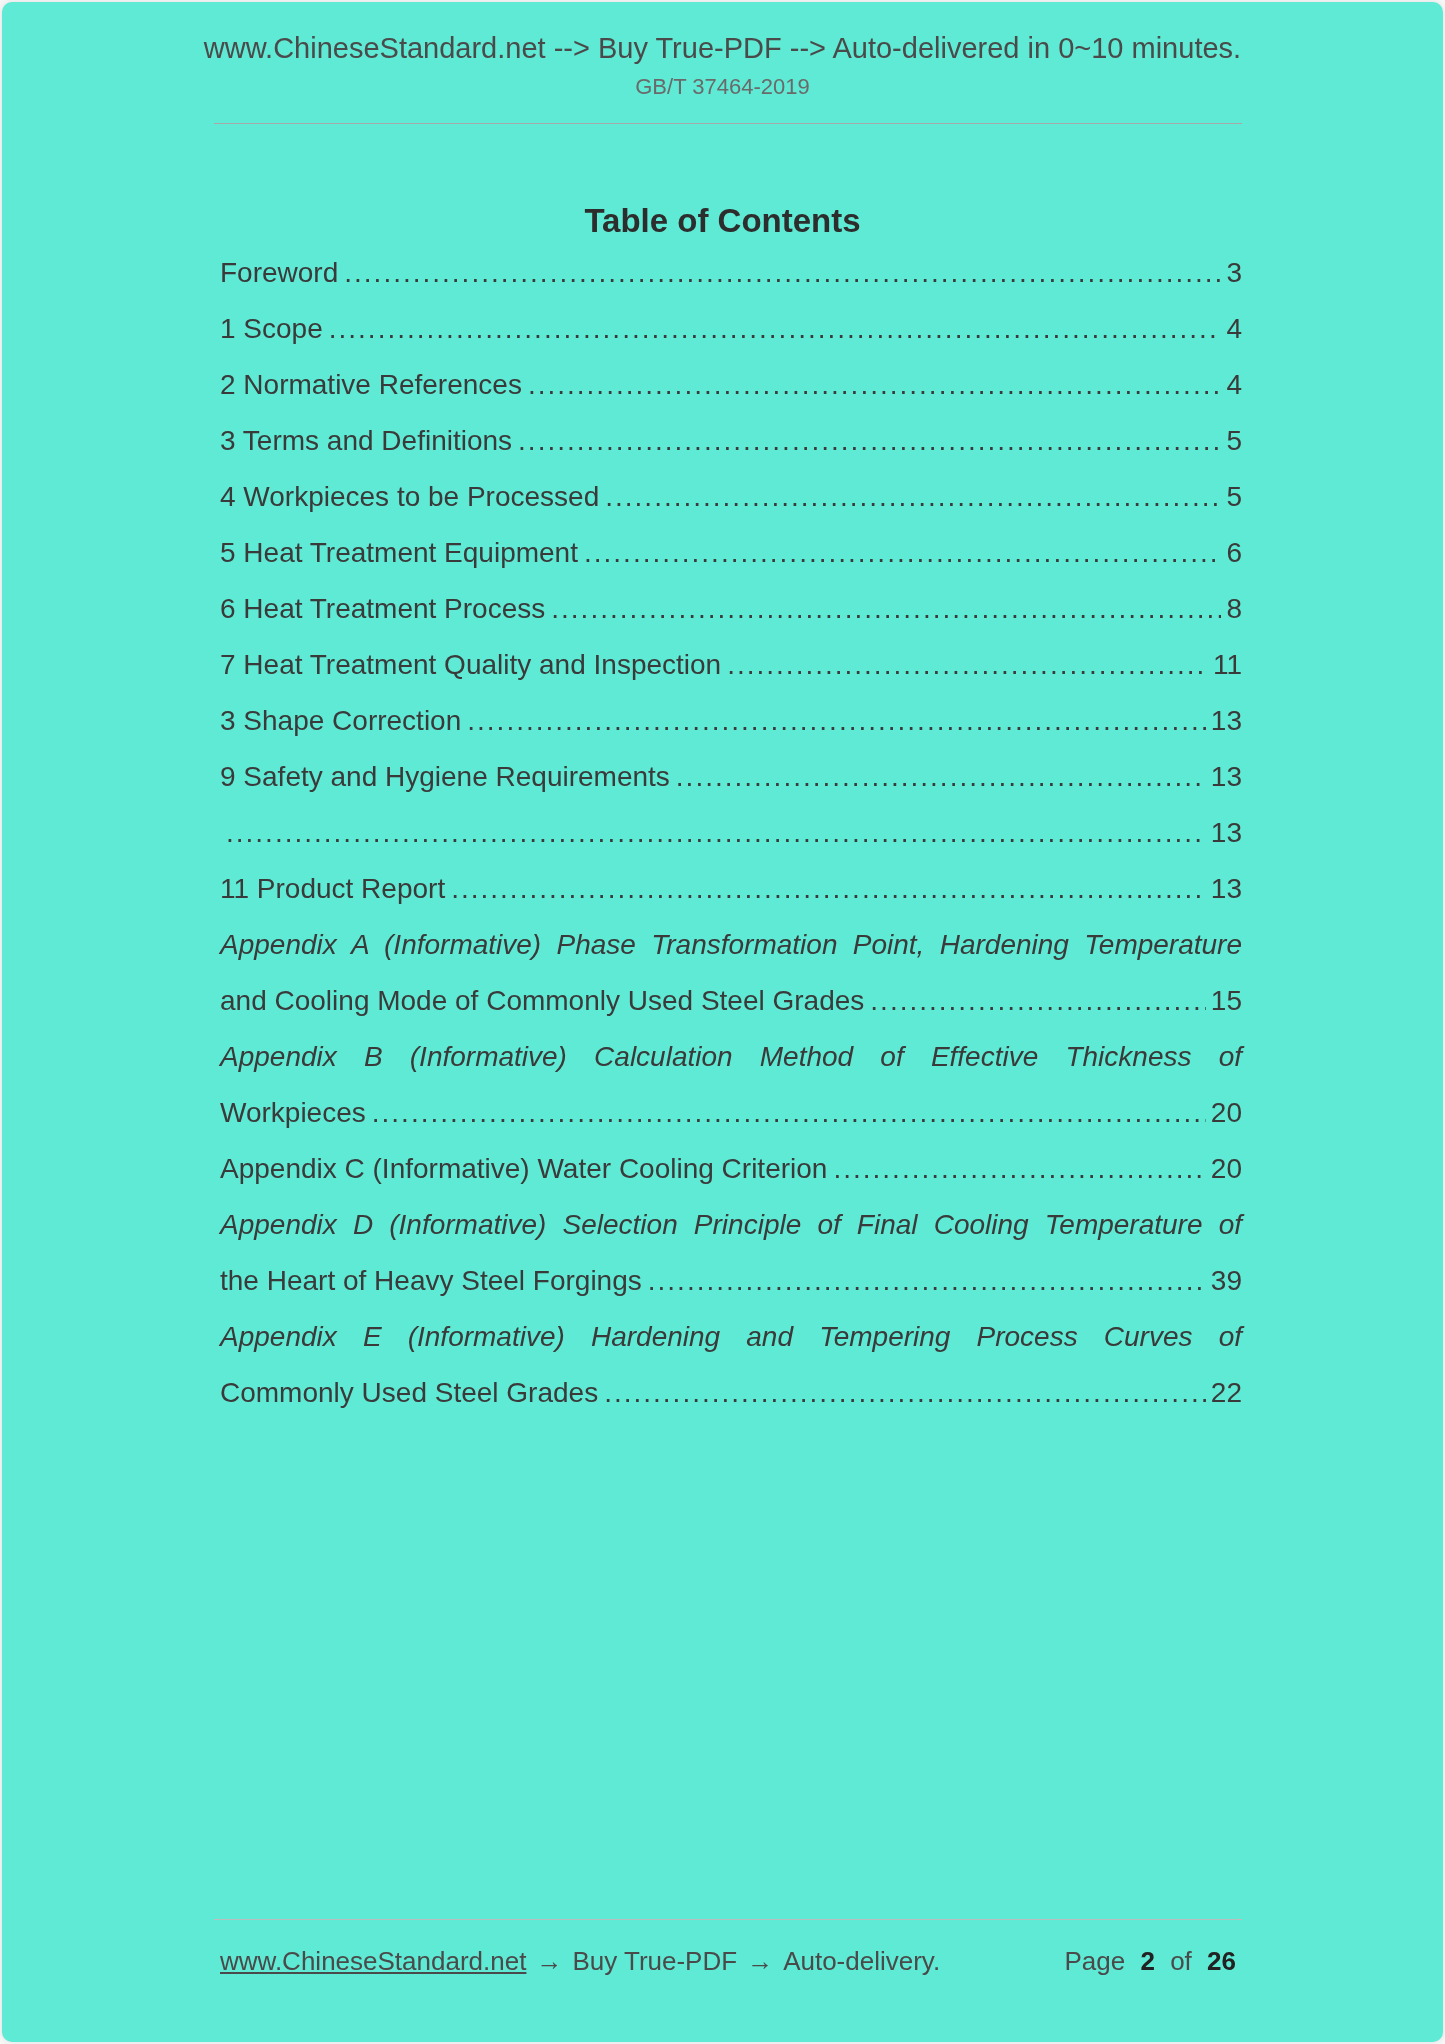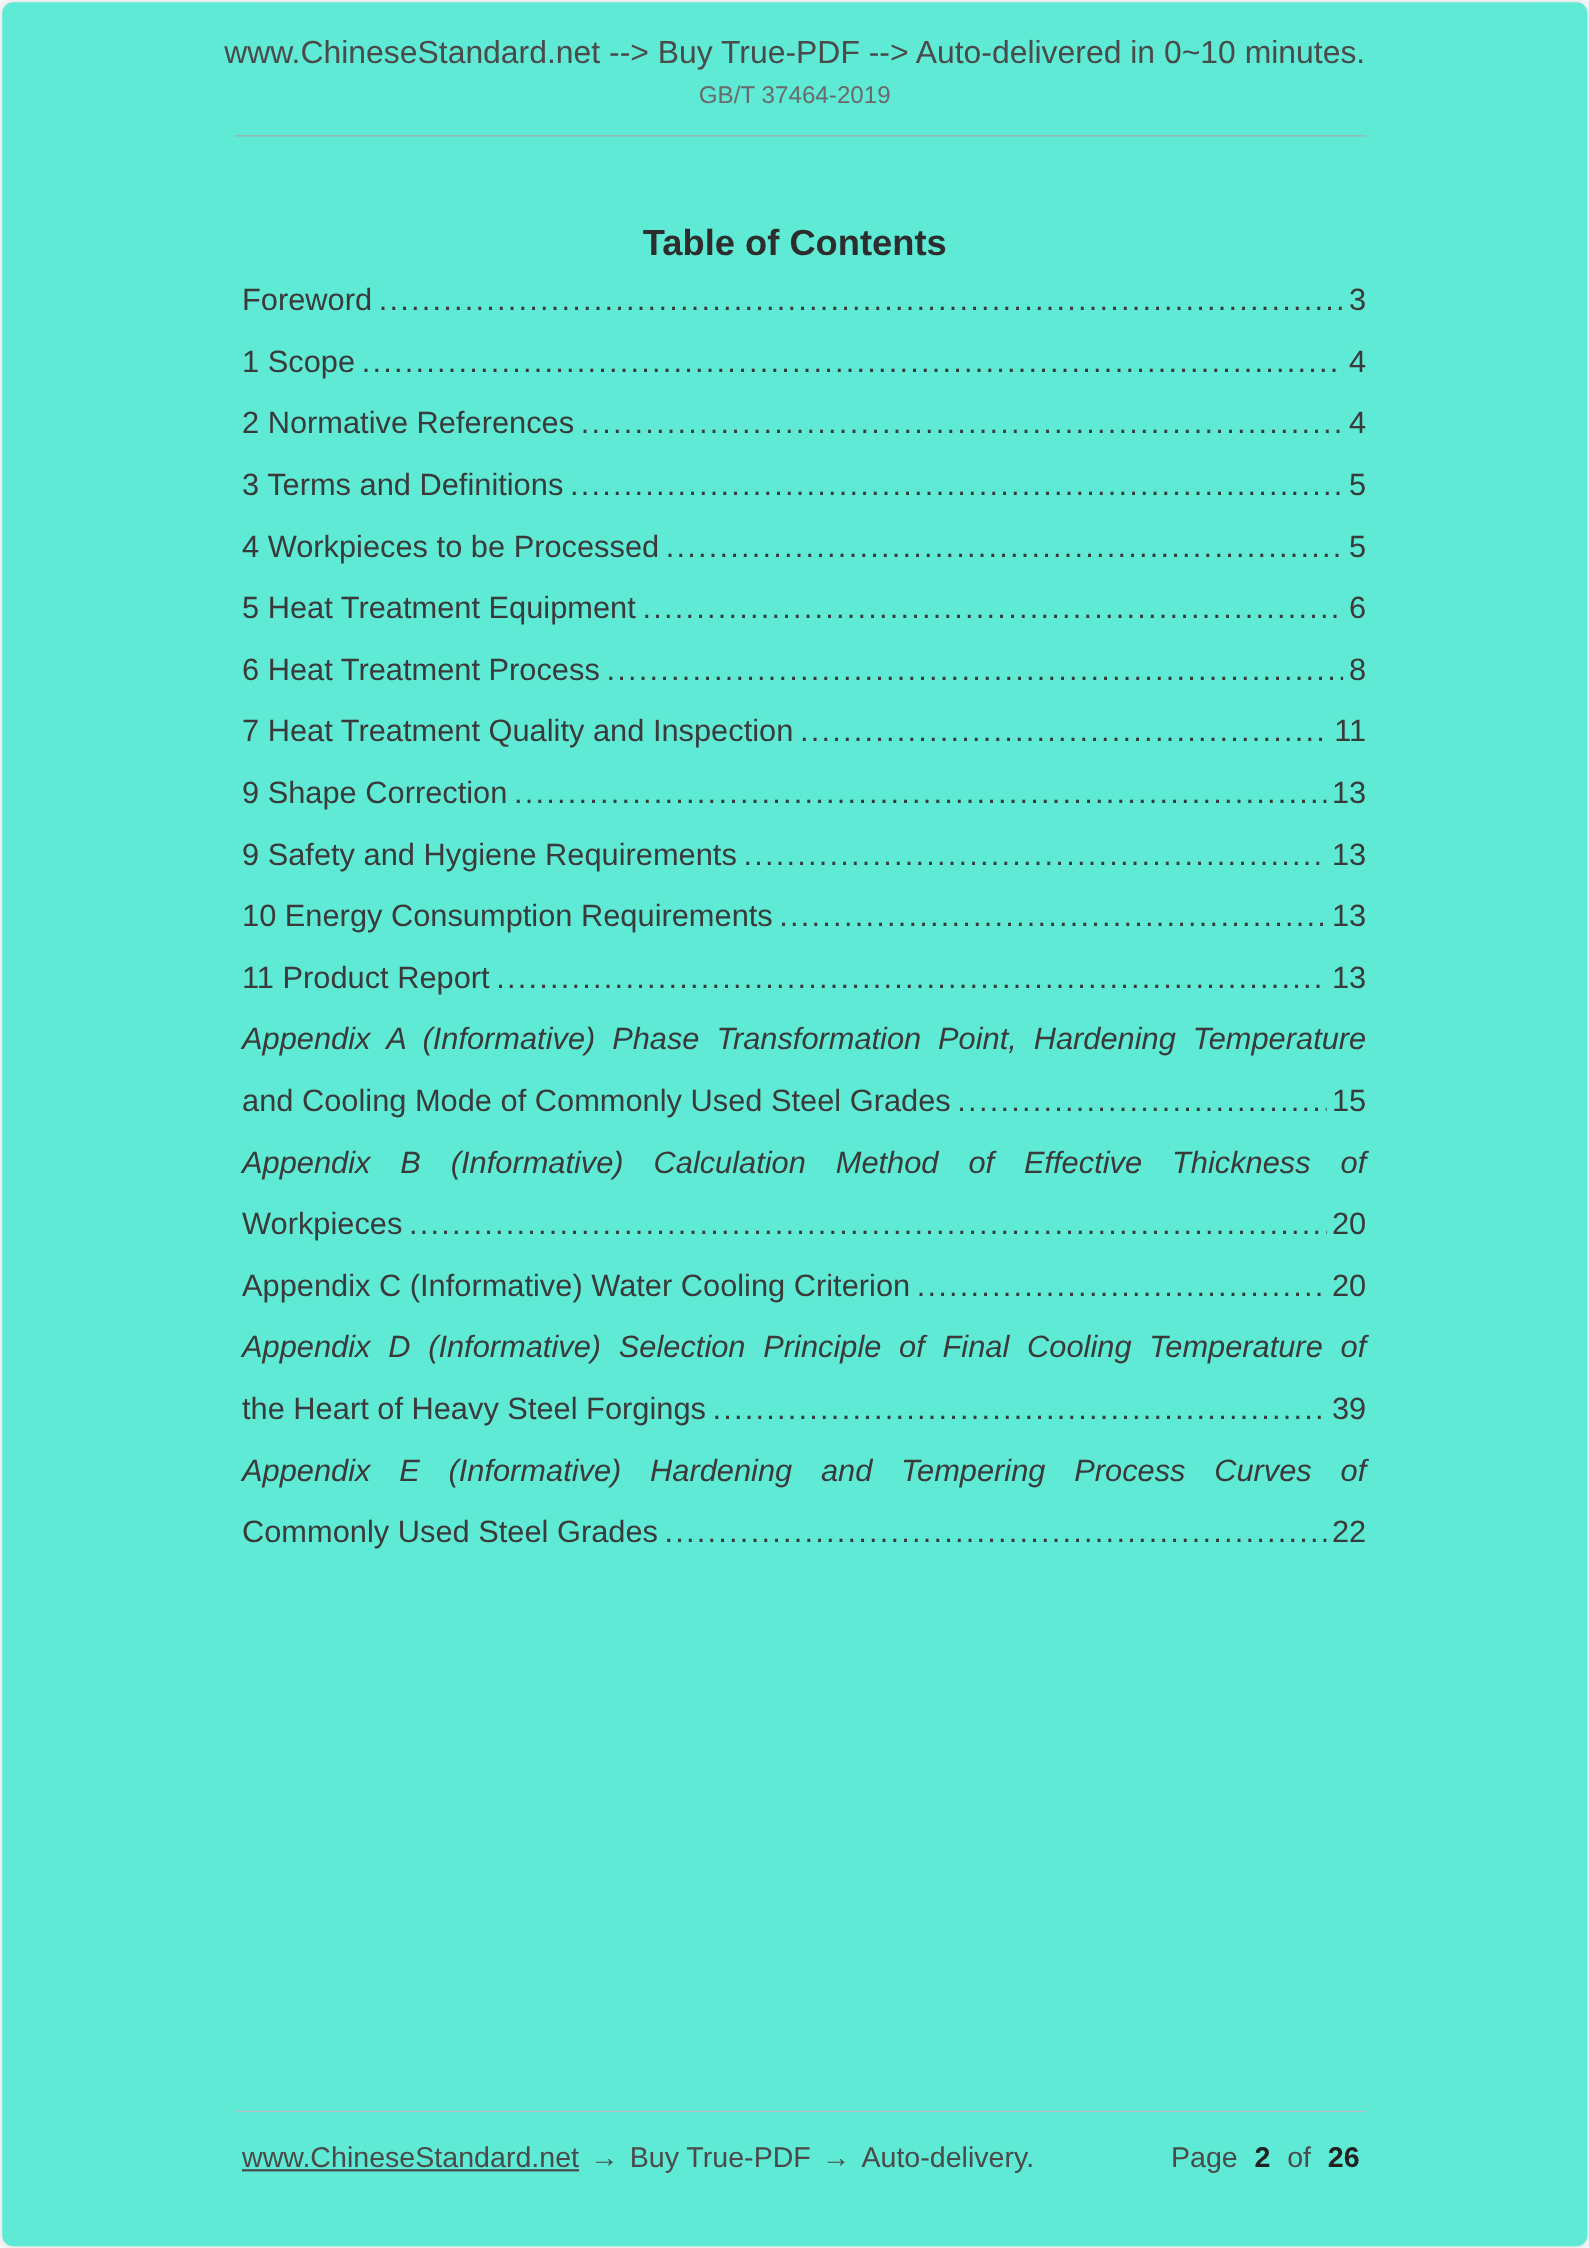--- a/index.html
+++ b/index.html
@@ -132,33 +132,32 @@
       <span class="toc-page">8</span>
     </div>
 
     <div class="toc-row">
       <span class="toc-label">7 Heat Treatment Quality and Inspection</span>
       <span class="toc-dots"></span>
       <span class="toc-page">11</span>
     </div>
 
     <div class="toc-row">
-      <span class="toc-label">9 Shape Correction</span>
+      <span class="toc-label">3 Shape Correction</span>
       <span class="toc-dots"></span>
       <span class="toc-page">13</span>
     </div>
 
     <div class="toc-row">
       <span class="toc-label">9 Safety and Hygiene Requirements</span>
       <span class="toc-dots"></span>
       <span class="toc-page">13</span>
     </div>
 
     <div class="toc-row">
-      <span class="toc-label">10 Energy Consumption Requirements</span>
       <span class="toc-dots"></span>
       <span class="toc-page">13</span>
     </div>
 
     <div class="toc-row">
       <span class="toc-label">11 Product Report</span>
       <span class="toc-dots"></span>
       <span class="toc-page">13</span>
     </div>
 

